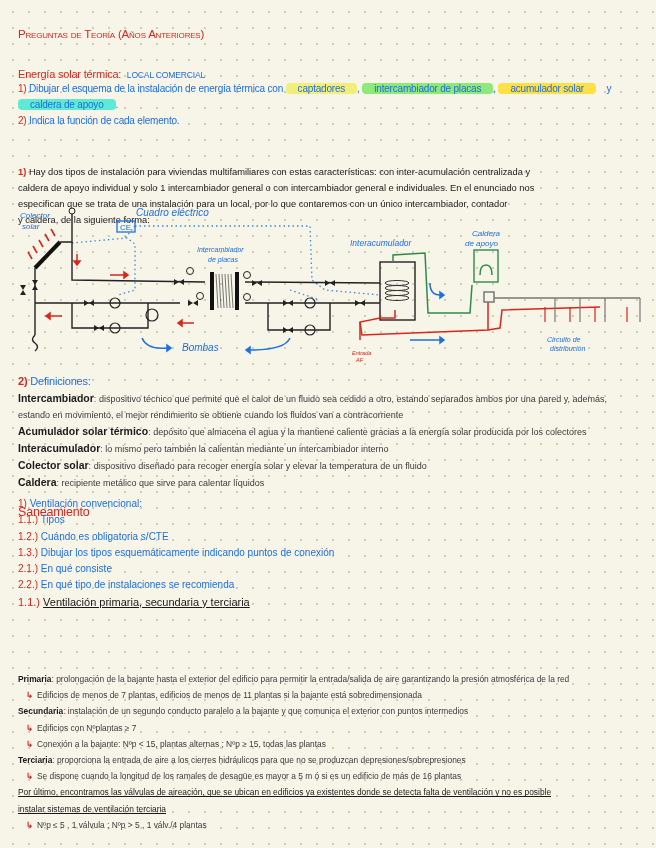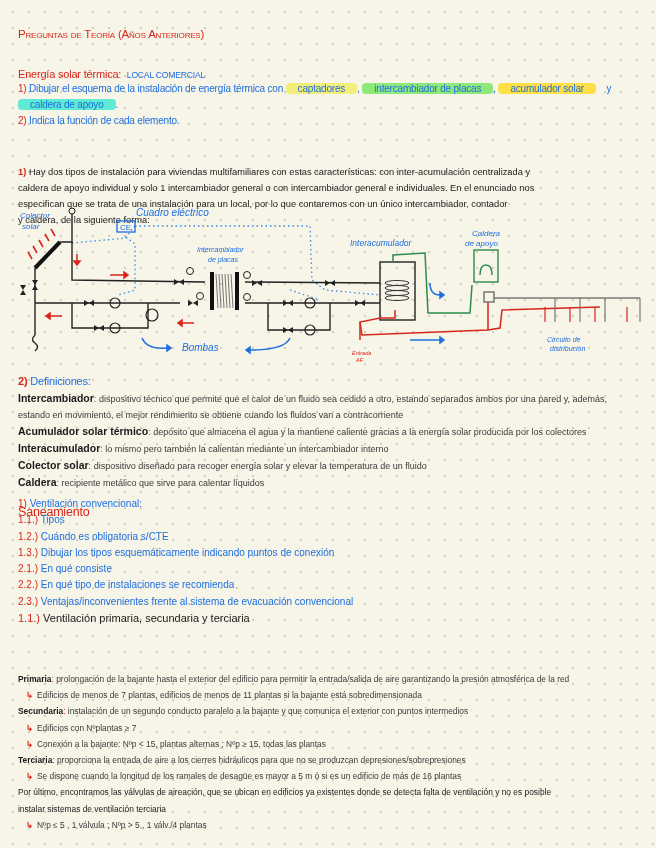--- a/index.html
+++ b/index.html
@@ -10,21 +10,21 @@
     background-size:16px 16px;
     background-position:5px 4px;
     font-family:"DejaVu Sans", sans-serif;
   }
   .line { position:absolute; left:18px; white-space:nowrap; font-family:"Liberation Sans", sans-serif; letter-spacing:-0.2px; }
   .sm { font-size:8.6px; }
   .md { font-size:10px; }
   .lg { font-size:11.5px; }
   .red { color:#d9261c; }
   .blue { color:#1e6fe0; }
-  .black { color:#1a1a1a; }
+  .black { color:#1a1a1a;text-decoration:underline; }
   .gray { color:#3a3a3a; }
   .b { font-weight:bold; }
   .caps { font-variant:small-caps; }
   .hl { border-radius:4px; padding:0 12px; }
   .para { position:absolute; left:18px; width:620px; font-family:"Liberation Sans", sans-serif; font-size:9.3px; line-height:16px; color:#1a1a1a; }
   .arrow { color:#d9261c; font-weight:bold; margin-right:4px; }
   #diagram { position:absolute; left:0; top:200px; }
   .lbl { font-family:"Liberation Sans", sans-serif; font-style:italic; }
 </style>
 </head>
@@ -237,21 +237,20 @@
 
 <div class="line red" style="top:505px; font-size:12.5px;">Saneamiento</div>
 
 <div class="para" style="top:496px; font-size:10px; line-height:16.3px;">
   <div><span class="red">1)</span> <span class="blue">Ventilación convencional:</span></div>
   <div><span class="red">1.1.)</span> <span class="blue">Tipos</span></div>
   <div><span class="red">1.2.)</span> <span class="blue">Cuándo es obligatoria s/CTE</span></div>
   <div><span class="red">1.3.)</span> <span class="blue">Dibujar los tipos esquemáticamente indicando puntos de conexión</span></div>
   <div><span class="red">2.1.)</span> <span class="blue">En qué consiste</span></div>
   <div><span class="red">2.2.)</span> <span class="blue">En qué tipo de instalaciones se recomienda</span></div>
-  <div><span class="red">2.3.)</span> <span class="blue">Ventajas/inconvenientes frente al sistema de evacuación convencional</span></div>
   <div style="font-size:11px;"><span class="red">1.1.)</span> <span class="black">Ventilación primaria, secundaria y terciaria</span></div>
 </div>
 
 <div class="para" style="top:671px; font-size:8.4px; line-height:16.2px;">
   <div><span class="b">Primaria</span><span class="red">: </span><span class="gray">prolongación de la bajante hasta el exterior del edificio para permitir la entrada/salida de aire garantizando la presión atmosférica de la red</span></div>
   <div style="padding-left:8px;"><span class="arrow">↳</span><span class="gray">Edificios de menos de 7 plantas, edificios de menos de 11 plantas si la bajante está sobredimensionada</span></div>
   <div><span class="b">Secundaria</span><span class="red">: </span><span class="gray">instalación de un segundo conducto paralelo a la bajante y que comunica el exterior con puntos intermedios</span></div>
   <div style="padding-left:8px;"><span class="arrow">↳</span><span class="gray">Edificios con Nºplantas ≥ 7</span></div>
   <div style="padding-left:8px;"><span class="arrow">↳</span><span class="gray">Conexión a la bajante: Nºp &lt; 15, plantas alternas ; Nºp ≥ 15, todas las plantas</span></div>
   <div><span class="b">Terciaria</span><span class="red">: </span><span class="gray">proporciona la entrada de aire a los cierres hidráulicos para que no se produzcan depresiones/sobrepresiones</span></div>

